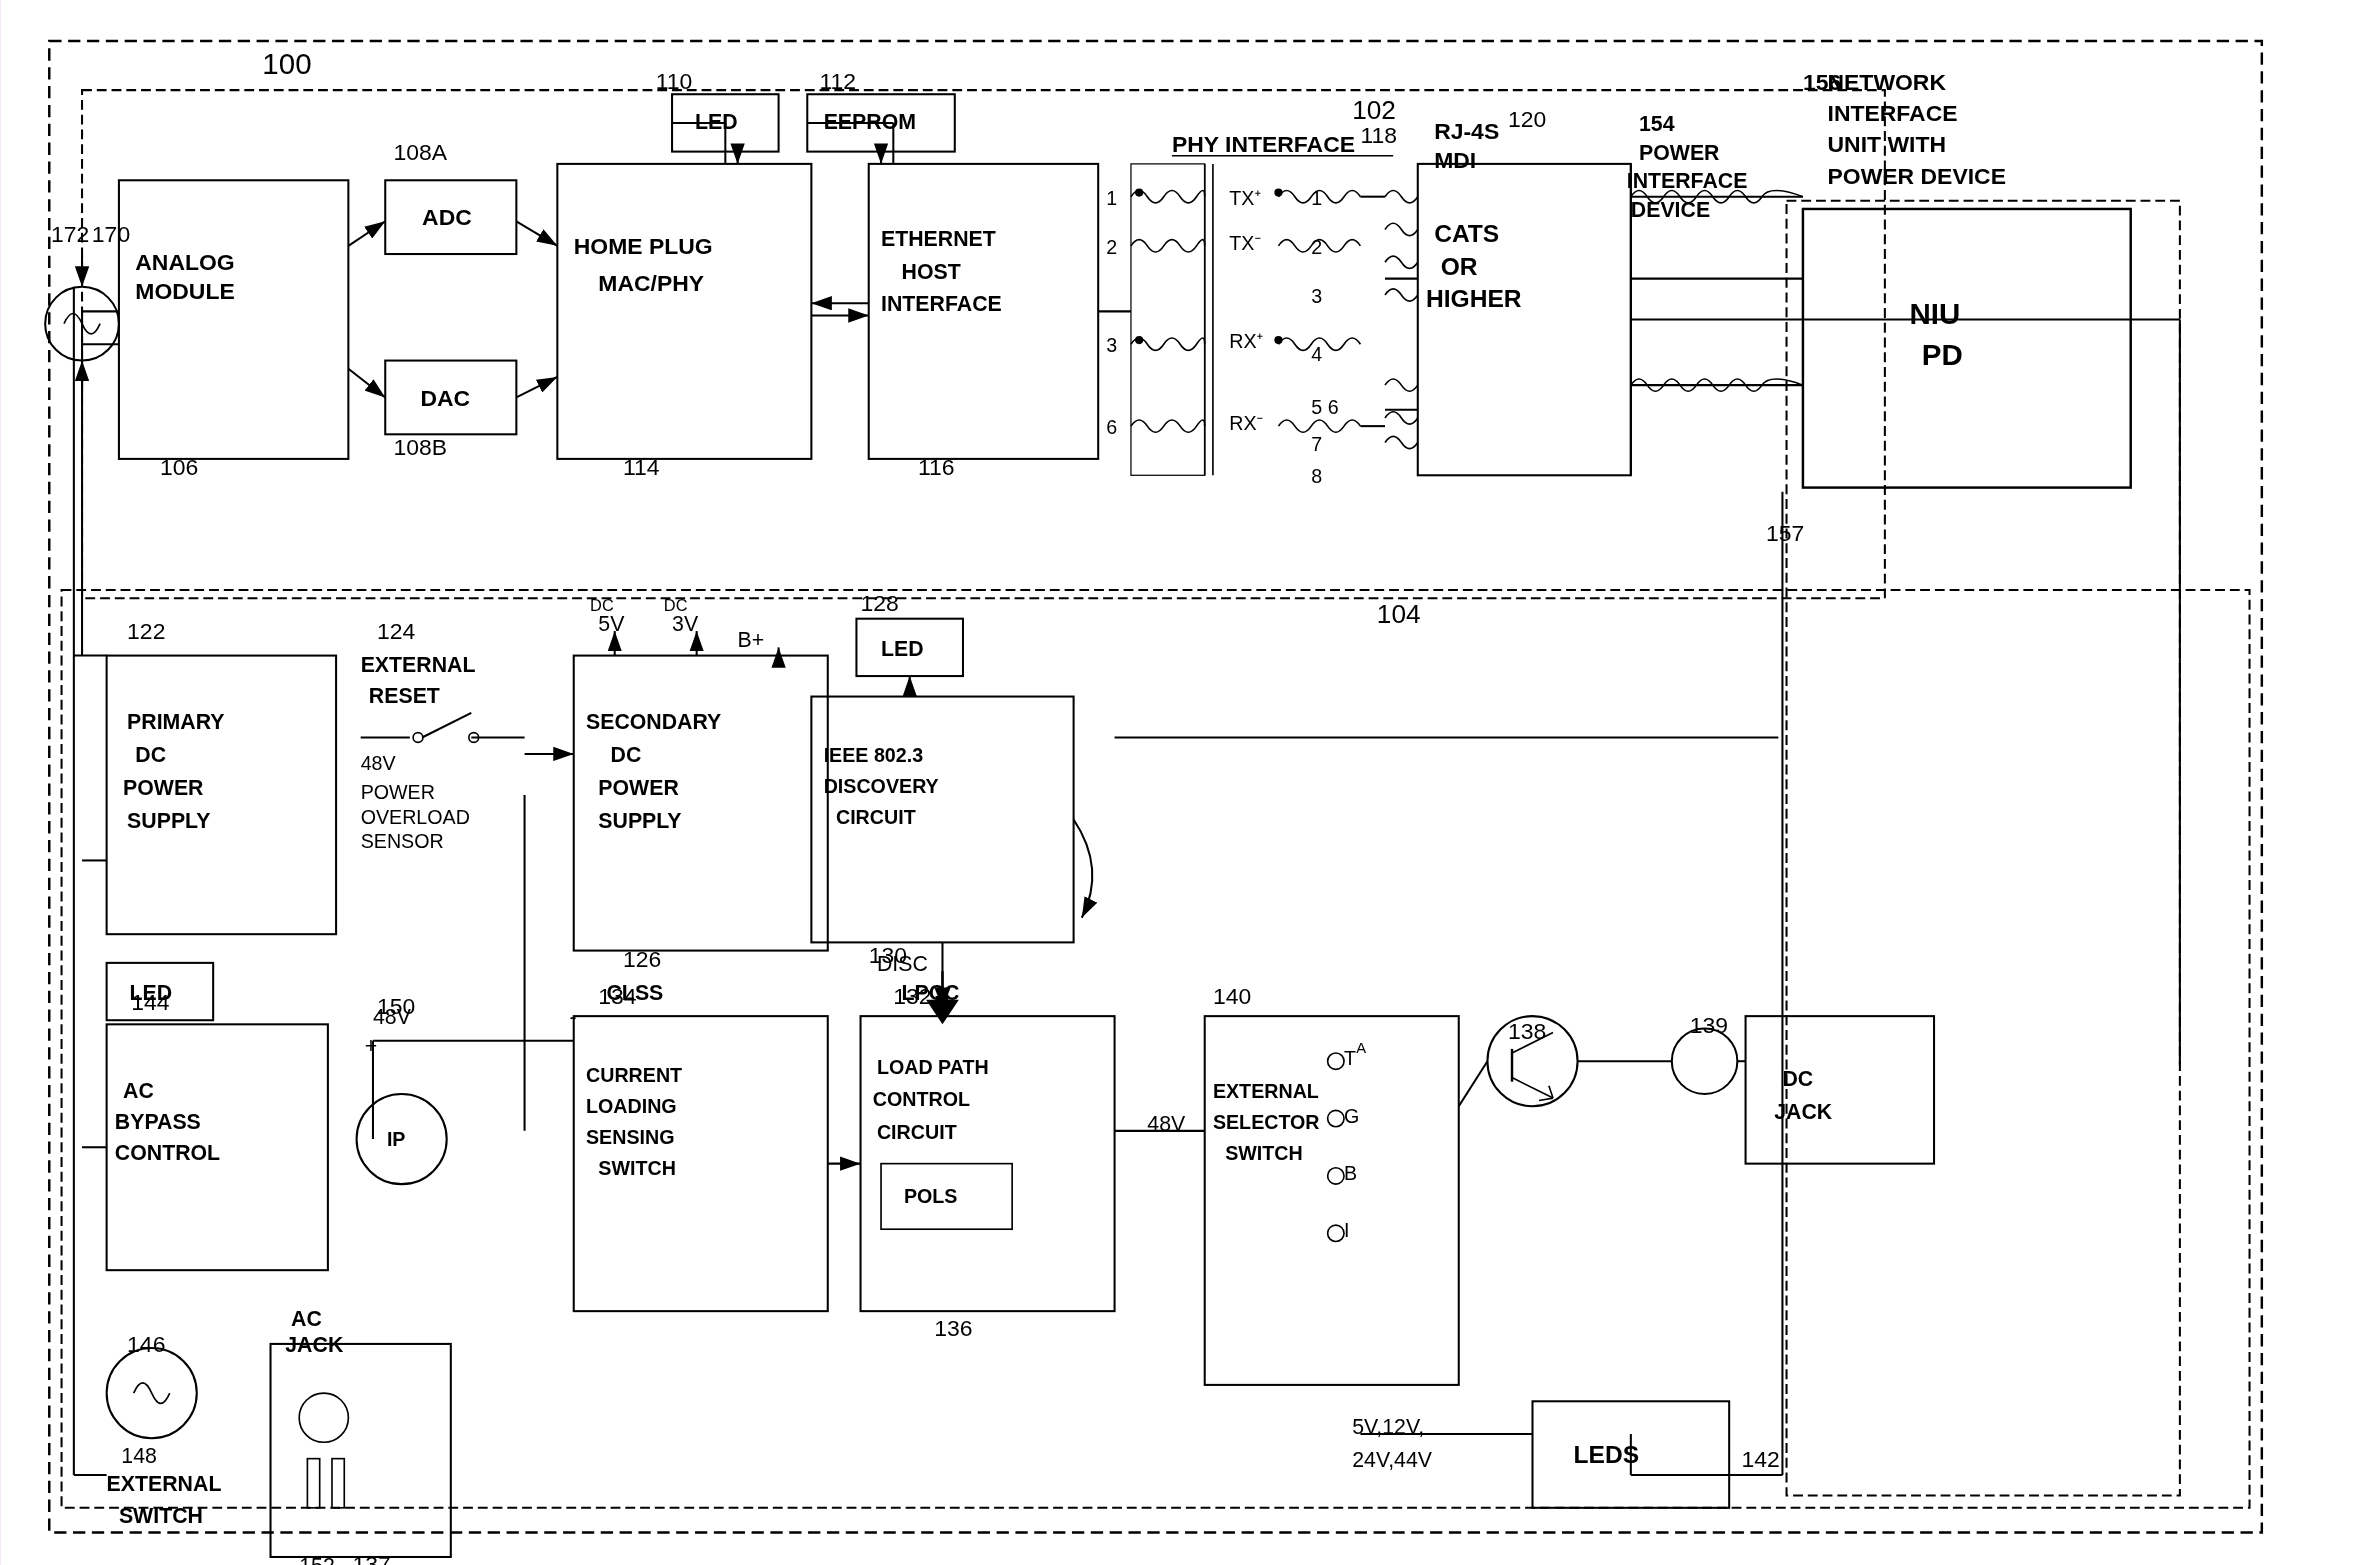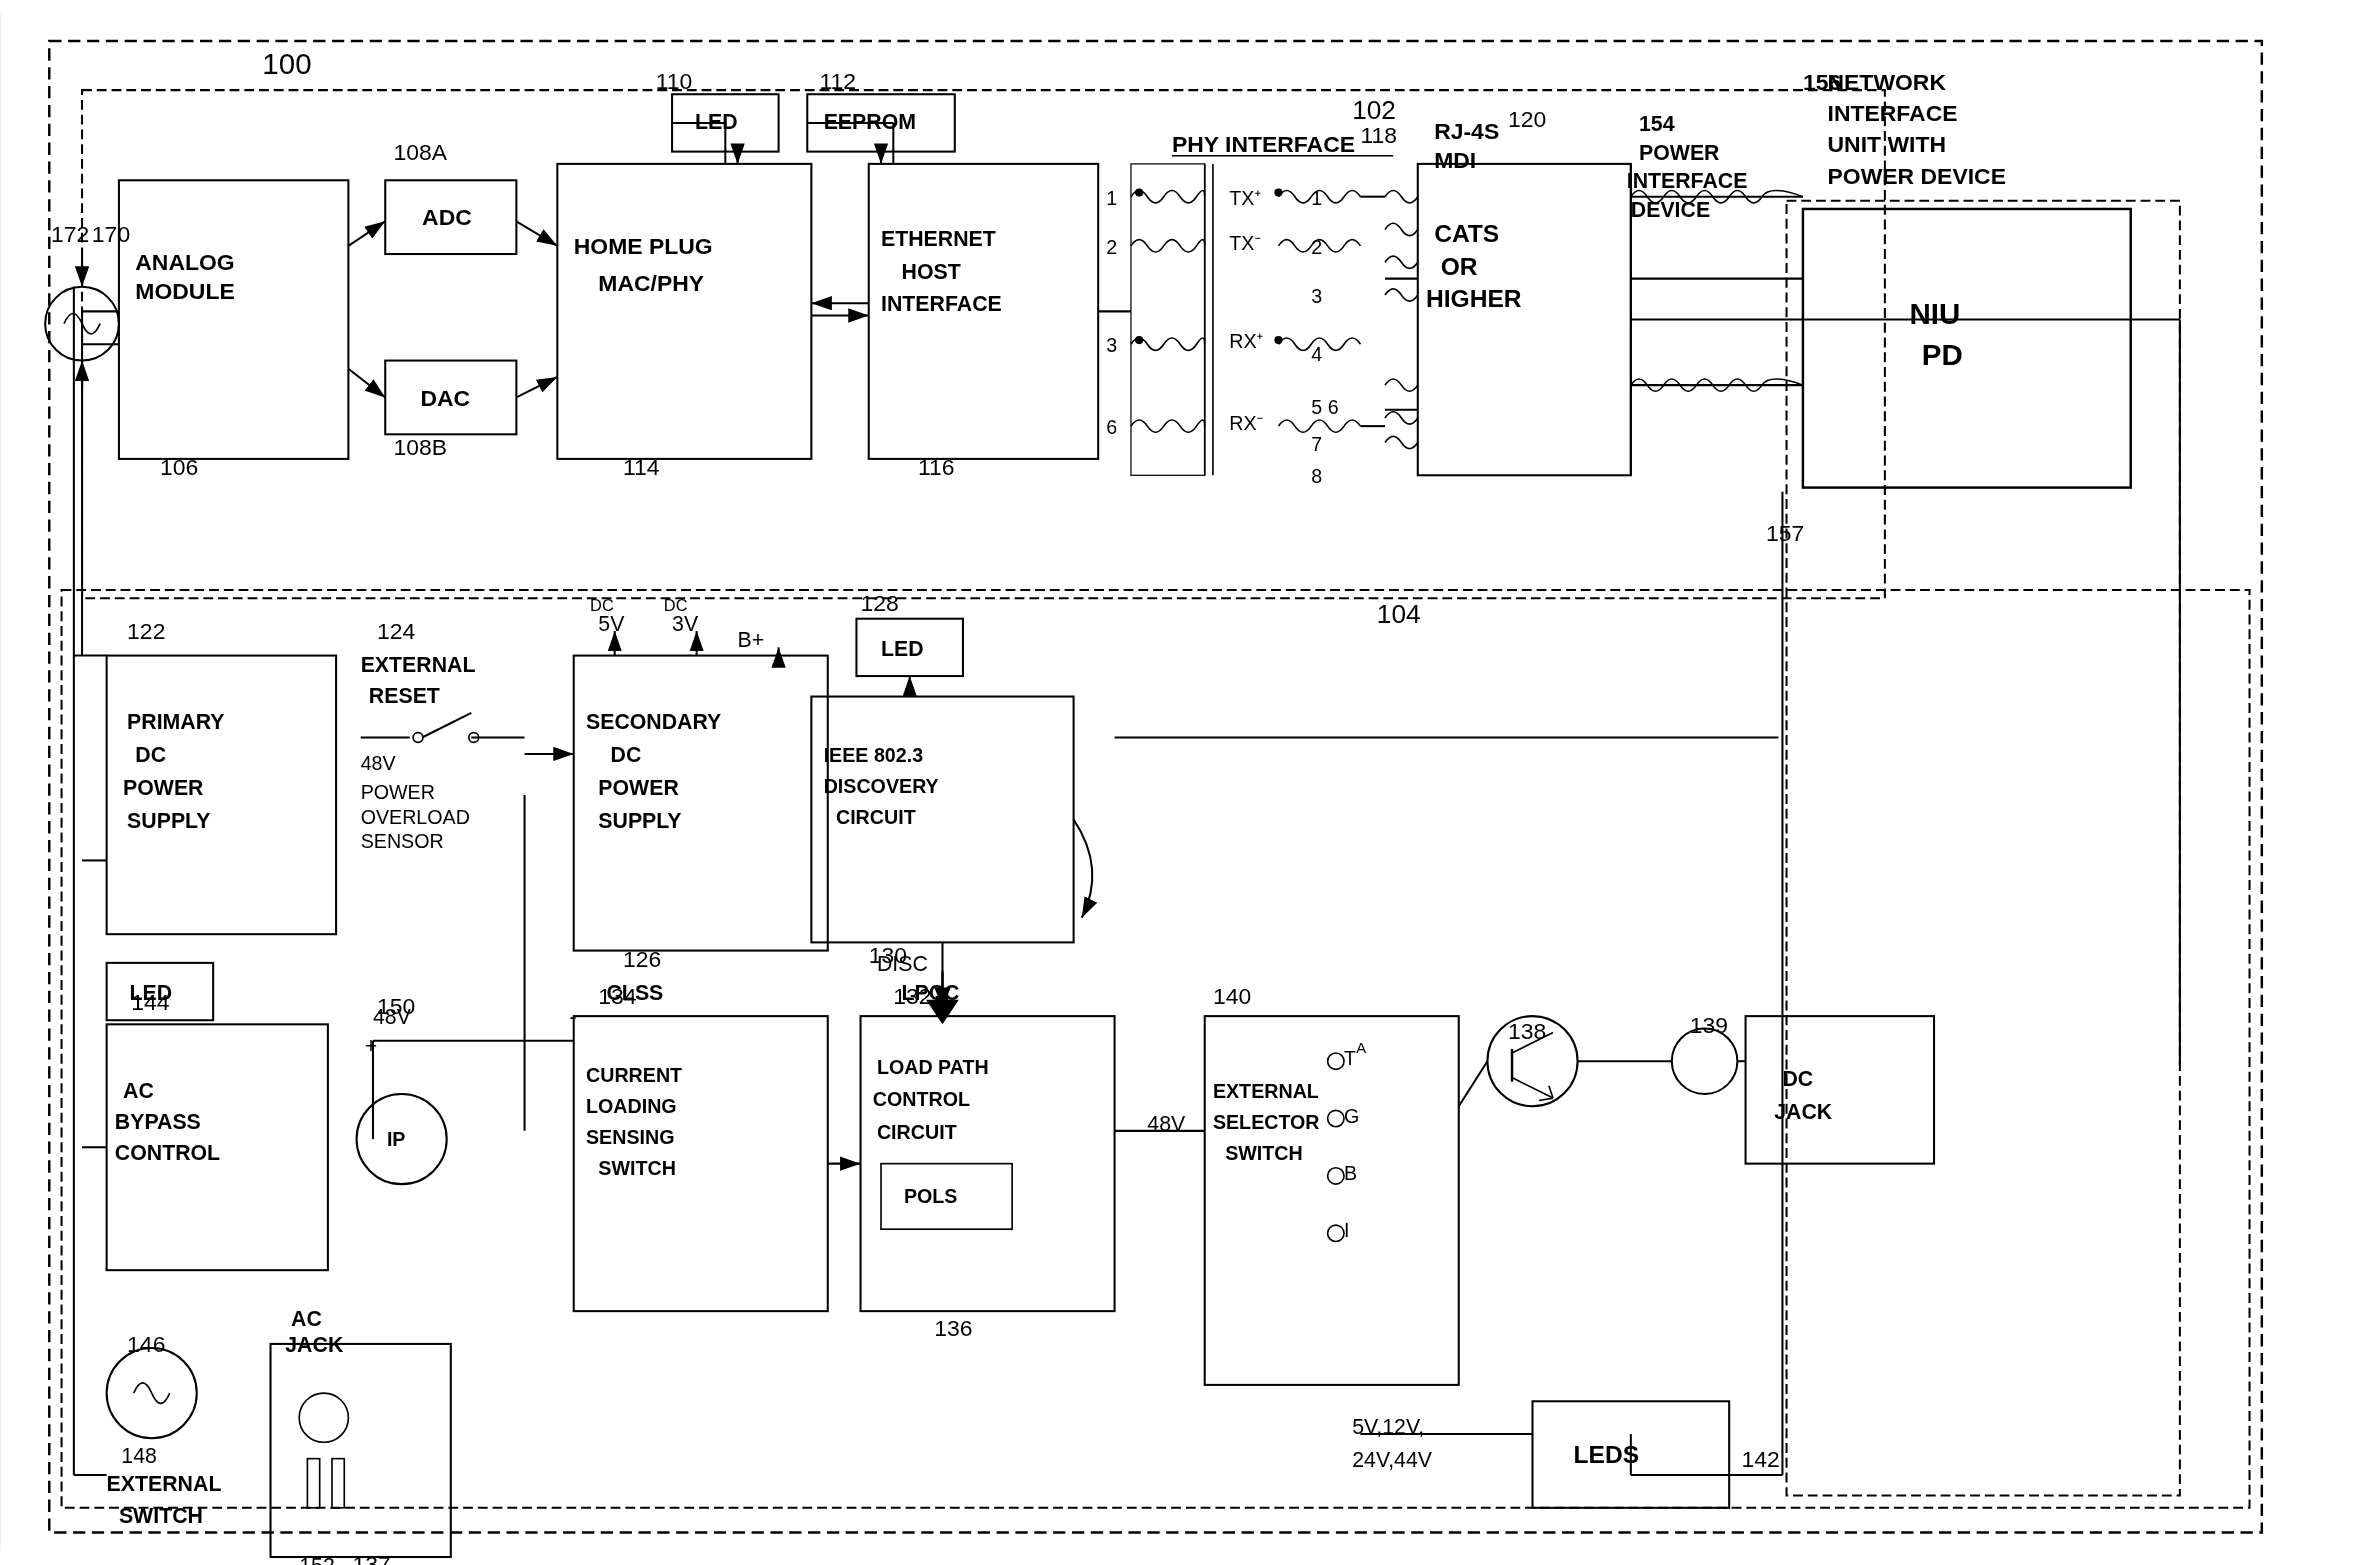--- a/index.html
+++ b/index.html
@@ -9,21 +9,20 @@
       width: 2366px;
       height: 1566px;
       overflow: hidden;
       position: relative;
     }
     #diagram-container {
       width: 2366px;
       height: 1566px;
       position: relative;
       background: #a21caf;
-      border-radius: 17px;
     }
     svg {
       width: 100%;
       height: 100%;
     }
   </style>
 </head>
 <body>
 
 <div id="diagram-container">

